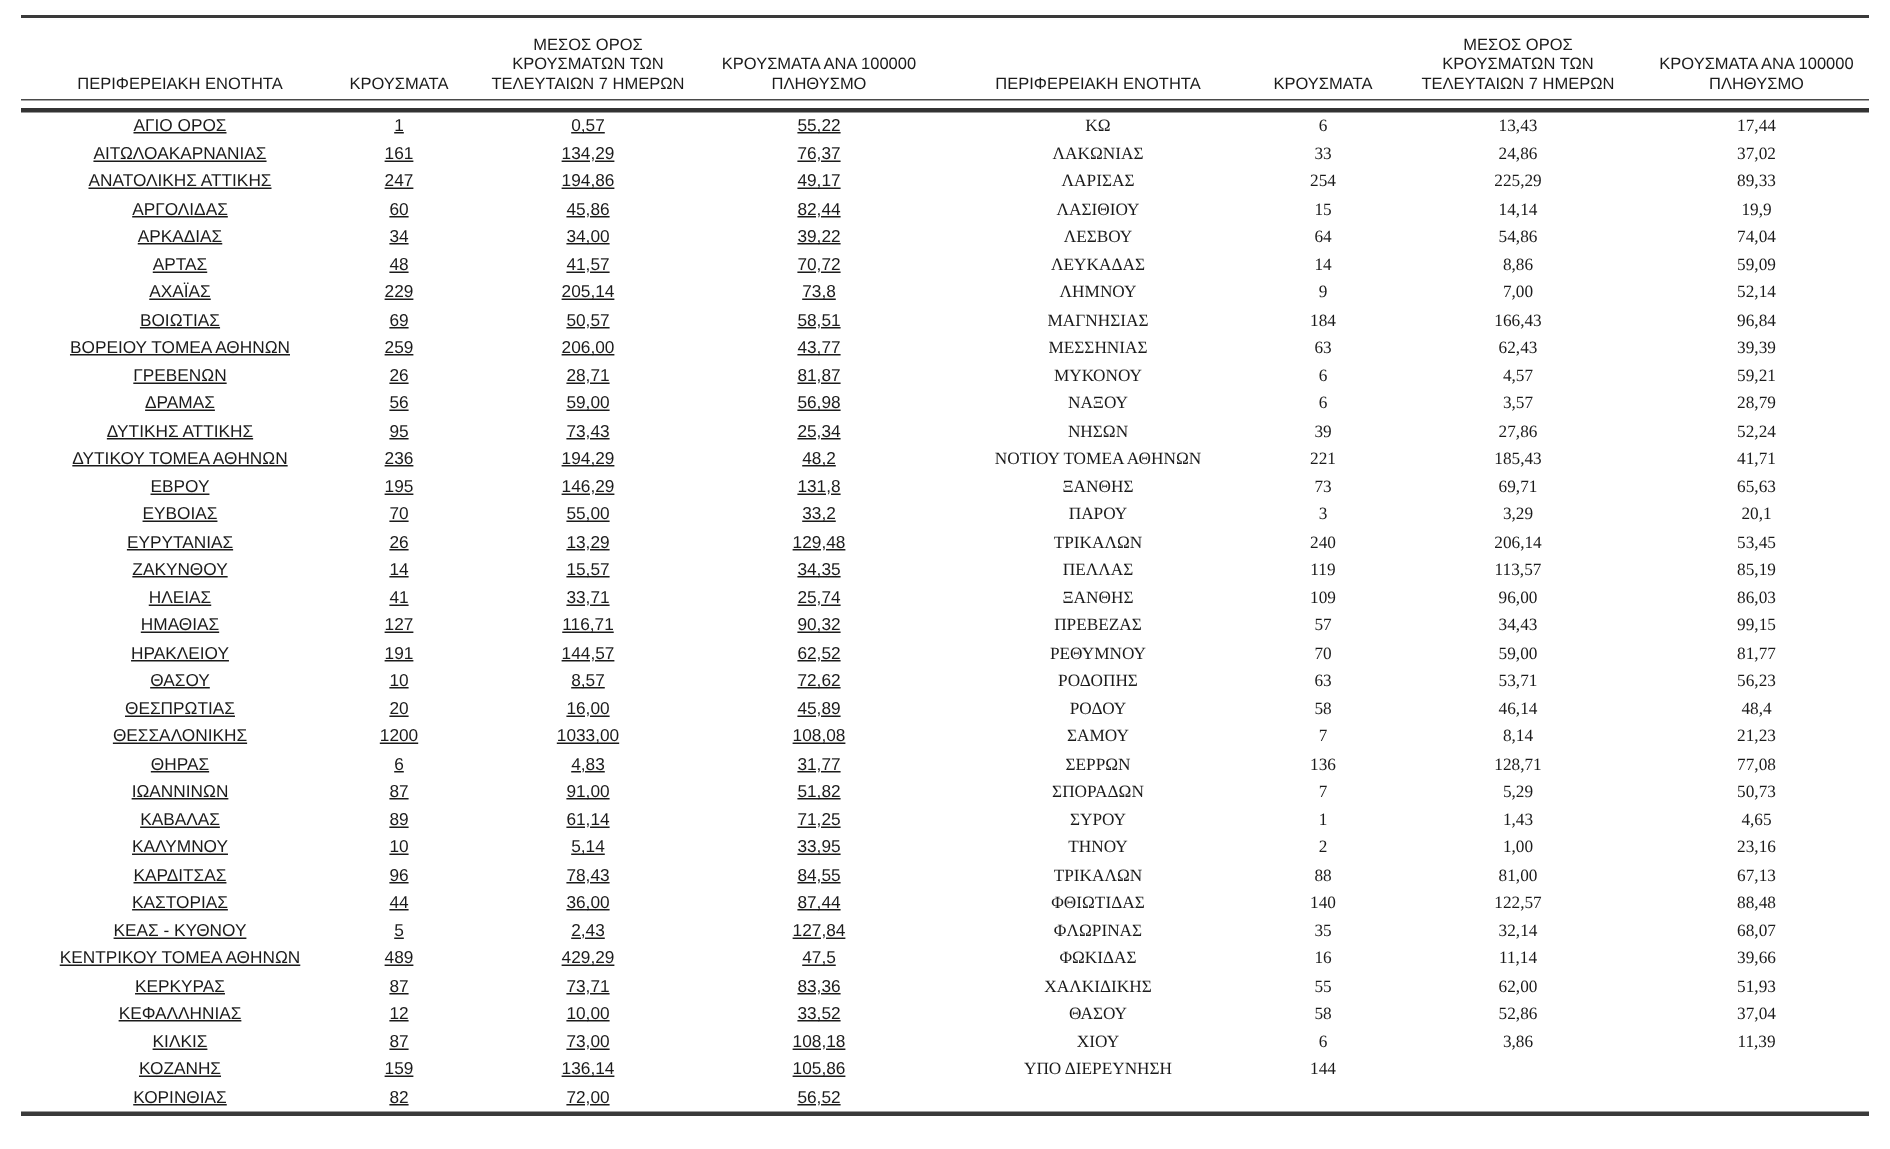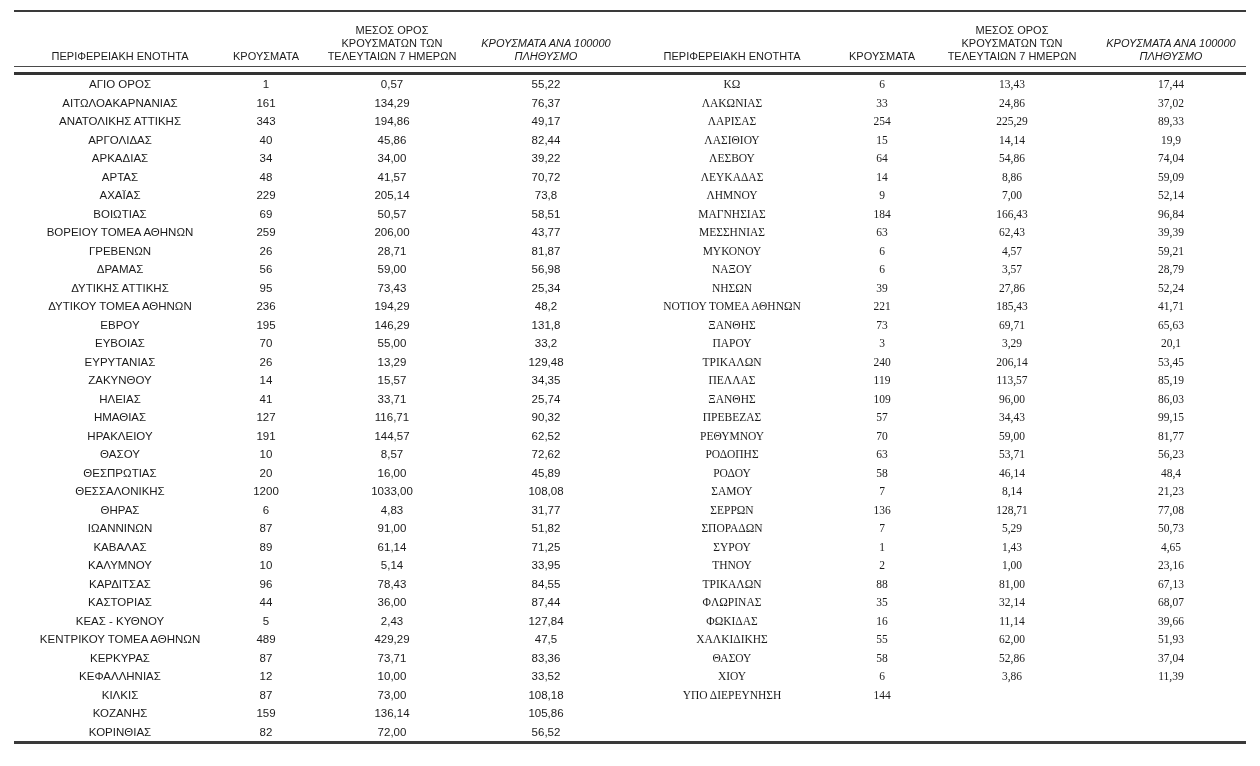--- a/index.html
+++ b/index.html
@@ -42,30 +42,30 @@
   .hcell {
     text-align: center;
     font-size: 11px;
     line-height: 13px;
     padding-bottom: 9px;
   }
   .hcell .wrapbox {
     display: inline-block;
   }
   .hcell.avg .wrapbox   { max-width: 150px; }
-  .hcell.per .wrapbox   { max-width: 168px; font-style: italic; }
+  .hcell.per .wrapbox   { max-width: 168px; }
   .tables {
     display: flex;
     align-items: flex-start;
   }
   table.half {
     border-collapse: collapse;
     table-layout: fixed;
   }
-  table.half.left  { width: 600px; }
+  table.half.left  { width: 600px; text-decoration: underline; }
   table.half.right { width: 618px; font-family: Liberation Serif, serif; }
   .tables .gap { width: 14px; flex: 0 0 14px; }
   td {
     height: 18.5px;
     padding: 0;
     font-size: 11.5px;
     line-height: 12px;
     text-align: center;
     white-space: nowrap;
     overflow: hidden;
@@ -126,27 +126,27 @@
             <td>55,22</td>
           </tr>
           <tr>
             <td>ΑΙΤΩΛΟΑΚΑΡΝΑΝΙΑΣ</td>
             <td>161</td>
             <td>134,29</td>
             <td>76,37</td>
           </tr>
           <tr>
             <td>ΑΝΑΤΟΛΙΚΗΣ ΑΤΤΙΚΗΣ</td>
-            <td>343</td>
+            <td>247</td>
             <td>194,86</td>
             <td>49,17</td>
           </tr>
           <tr>
             <td>ΑΡΓΟΛΙΔΑΣ</td>
-            <td>40</td>
+            <td>60</td>
             <td>45,86</td>
             <td>82,44</td>
           </tr>
           <tr>
             <td>ΑΡΚΑΔΙΑΣ</td>
             <td>34</td>
             <td>34,00</td>
             <td>39,22</td>
           </tr>
           <tr>
@@ -508,20 +508,26 @@
             <td>1,00</td>
             <td>23,16</td>
           </tr>
           <tr>
             <td>ΤΡΙΚΑΛΩΝ</td>
             <td>88</td>
             <td>81,00</td>
             <td>67,13</td>
           </tr>
           <tr>
+            <td>ΦΘΙΩΤΙΔΑΣ</td>
+            <td>140</td>
+            <td>122,57</td>
+            <td>88,48</td>
+          </tr>
+          <tr>
             <td>ΦΛΩΡΙΝΑΣ</td>
             <td>35</td>
             <td>32,14</td>
             <td>68,07</td>
           </tr>
           <tr>
             <td>ΦΩΚΙΔΑΣ</td>
             <td>16</td>
             <td>11,14</td>
             <td>39,66</td>

